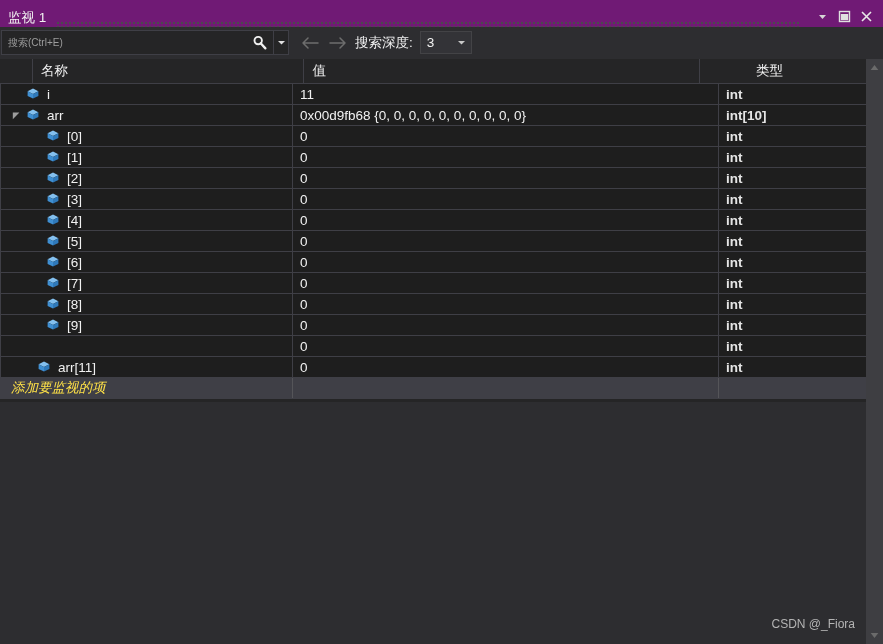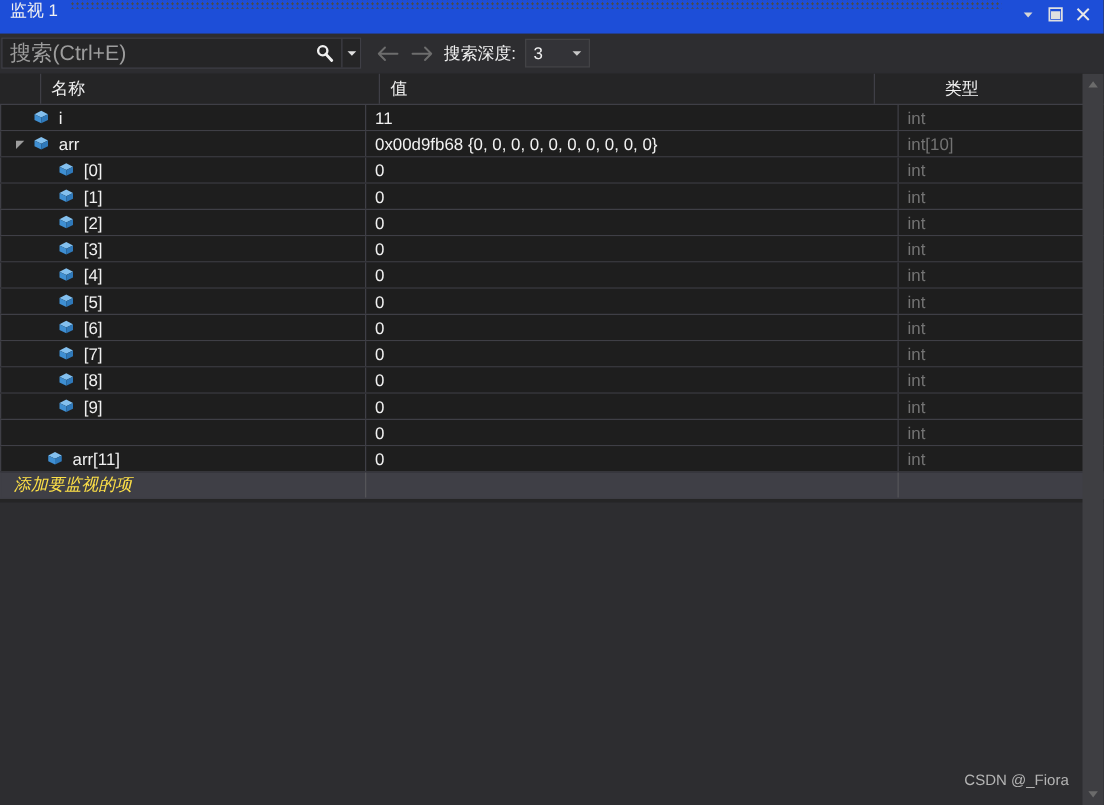--- a/index.html
+++ b/index.html
@@ -22,23 +22,23 @@
     width: 883px;
     height: 644px;
     background: #2d2d30;
   }
 
   
   .titlebar {
     position: absolute;
     left: 0; top: 0;
     width: 883px; height: 27px;
-    background: #1d4ed8;
-    display: flex;
-    align-items: flex-start;
+    background: #701a75;
+    display: flex;
+    align-items: flex-end;
   }
   .title-text {
     padding-left: 8px;
     font-size: 13.5px;
     color: #f1f1f1;
     white-space: nowrap;
   }
   .title-grip {
     flex: 1 1 auto;
     height: 7px;
@@ -82,21 +82,21 @@
     display: flex;
     align-items: center;
   }
   .search-input {
     flex: 1 1 auto;
     background: transparent;
     border: none;
     outline: none;
     color: #f1f1f1;
     font-family: "Liberation Sans", "DejaVu Sans", sans-serif;
-    font-size: 17px;
+    font-size: 10px;
     padding: 0 4px 0 6px;
     height: 100%;
   }
   .search-input::placeholder { color: #9d9d9d; opacity: 1; }
   .search-magnifier {
     width: 26px; height: 100%;
     display: flex; align-items: center; justify-content: center;
     color: #f1f1f1;
   }
   .search-caret {
@@ -189,21 +189,21 @@
     height: 100%;
     display: flex;
     align-items: center;
     font-size: 13.5px;
     border-right: 1px solid #3f3f46;
     overflow: hidden;
     white-space: nowrap;
   }
   .cell.c-name  { width: 293px; border-left: 1px solid #3f3f46; padding-left: 0; }
   .cell.c-value { width: 426px; padding-left: 7px; color: #f1f1f1; }
-  .cell.c-type  { width: 145px; padding-left: 7px; color: #737373; border-right: none; }
+  .cell.c-type  { width: 145px; padding-left: 7px; color: #e5e5e5; border-right: none; font-weight: bold; }
 
   .name-inner {
     display: flex;
     align-items: center;
     height: 100%;
     width: 100%;
   }
   .expander {
     width: 15px; height: 100%;
     display: flex; align-items: center; justify-content: center;

